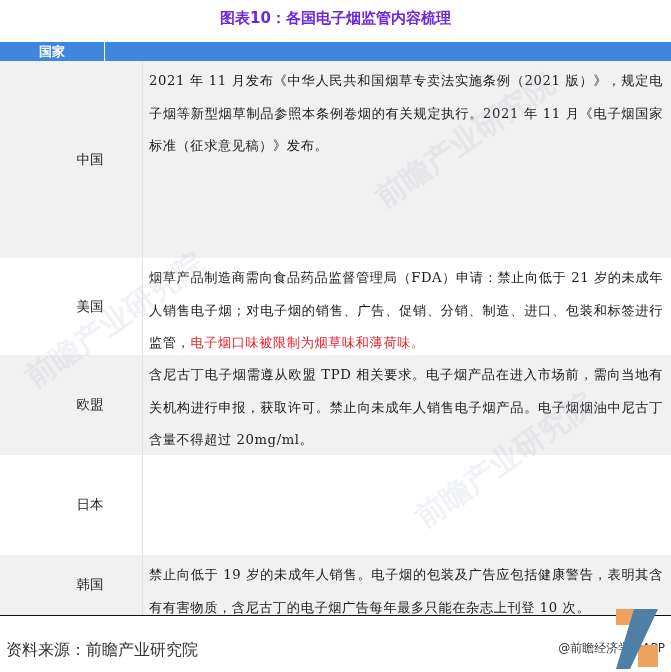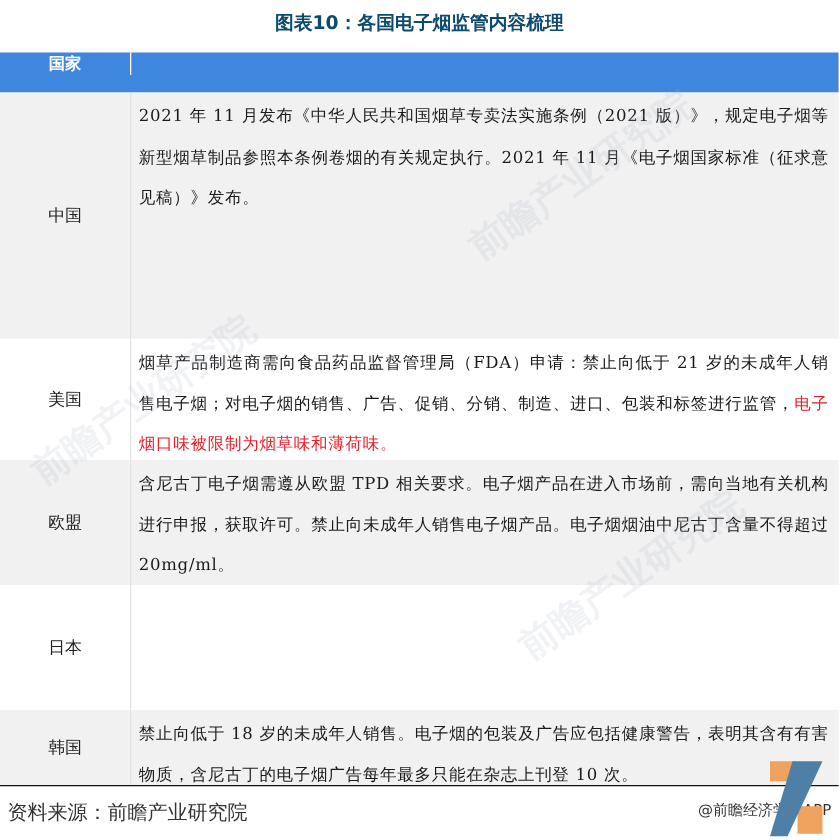--- a/index.html
+++ b/index.html
@@ -5,46 +5,47 @@
     html, body { margin: 0; padding: 0; background: #ffffff; }
     body {
       width: 671px; height: 672px; position: relative; overflow: hidden;
       font-family: "DejaVu Serif", "Liberation Serif", serif;
       color: #1a1a1a;
     }
     .title {
       position: absolute; left: 0; top: 9px; width: 671px; height: 24px;
       text-align: center; font-size: 15px; font-weight: bold;
       font-family: "DejaVu Sans", "Liberation Sans", sans-serif;
-      color: #0c4a6e;
+      color: #6d28d9;
     }
     .table {
       position: absolute; left: 0; top: 42px; width: 671px;
       border-bottom: 1.5px solid #111;
     }
     .hdr {
-      display: flex; height: 32px; background: #3f86df; color: #ffffff;
+      display: flex; height: 19px; background: #3f86df; color: #ffffff;
       font-family: Liberation Serif, serif;
-      font-weight: bold; font-size: 13px; flex-direction: column;
+      font-weight: bold; font-size: 13px;
     }
     .hdr .c1 {
       width: 104px; border-right: 1px solid #ffffff;
       display: flex; align-items: center; justify-content: center;
     }
     .hdr .c2 {
       flex: 1; display: flex; align-items: center; justify-content: center;
     }
     .row { display: flex; }
     .row.gray { background: #f1f1f1; }
     .row.white { background: #ffffff; }
     .row .country {
       width: 104px; border-right: 1px solid #e2e2e2;
       display: flex; align-items: center; justify-content: center;
       font-size: 13.5px; font-family: Liberation Sans, sans-serif;
       color: #222;
+      margin-left: 38px;
     }
     .row .content {
       flex: 1; padding: 4px 8px 4px 6px;
       font-size: 13.2px; line-height: 32.5px; letter-spacing: 0.6px;
       text-align: justify;
     }
     .para { display: block; }
     .red { color: #e8202a; }
     .footer-left {
       position: absolute; left: 6px; top: 640px;
@@ -96,21 +97,21 @@
     </div>
   </div>
 
   <div class="row white" style="height:100px">
     <div class="country">日本</div>
   </div>
 
   <div class="row gray" style="height:60px">
     <div class="country">韩国</div>
     <div class="content">
-      <span class="para">禁止向低于 18 岁的未成年人销售。电子烟的包装及广告应包括健康警告，表明其含有有害物质，含尼古丁的电子烟广告每年最多只能在杂志上刊登 10 次。</span>
+      <span class="para">禁止向低于 19 岁的未成年人销售。电子烟的包装及广告应包括健康警告，表明其含有有害物质，含尼古丁的电子烟广告每年最多只能在杂志上刊登 10 次。</span>
     </div>
   </div>
 </div>
 
 <div class="watermark" style="left:10px; top:300px;">前瞻产业研究院</div>
 <div class="watermark" style="left:360px; top:120px;">前瞻产业研究院</div>
 <div class="watermark" style="left:400px; top:440px;">前瞻产业研究院</div>
 
 <div class="footer-left">资料来源：前瞻产业研究院</div>
 <div class="footer-right">@前瞻经济学人APP</div>

